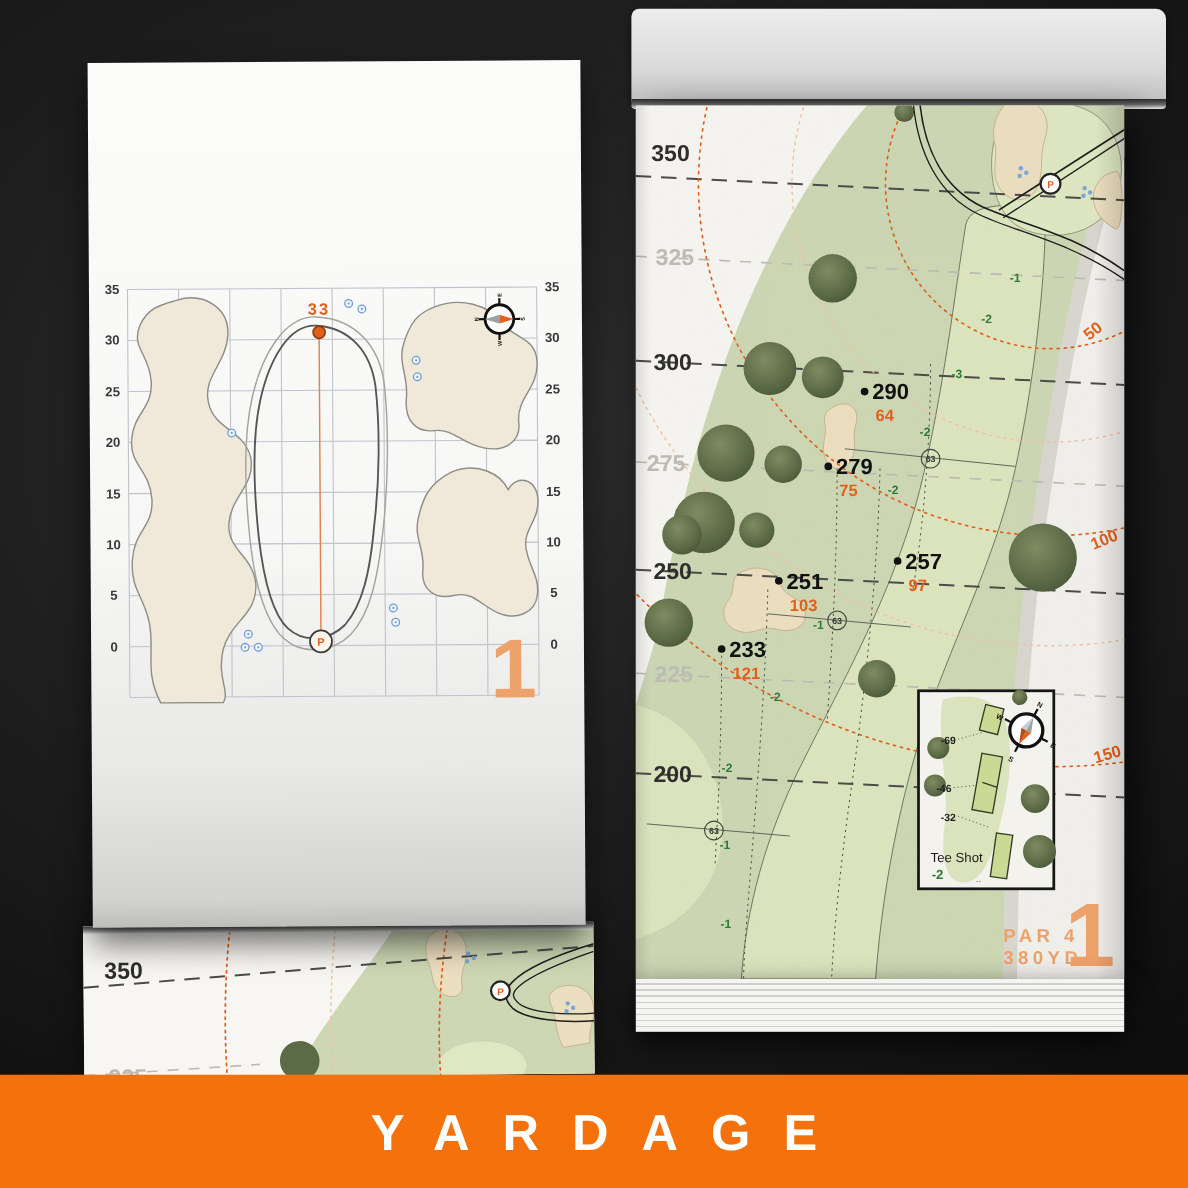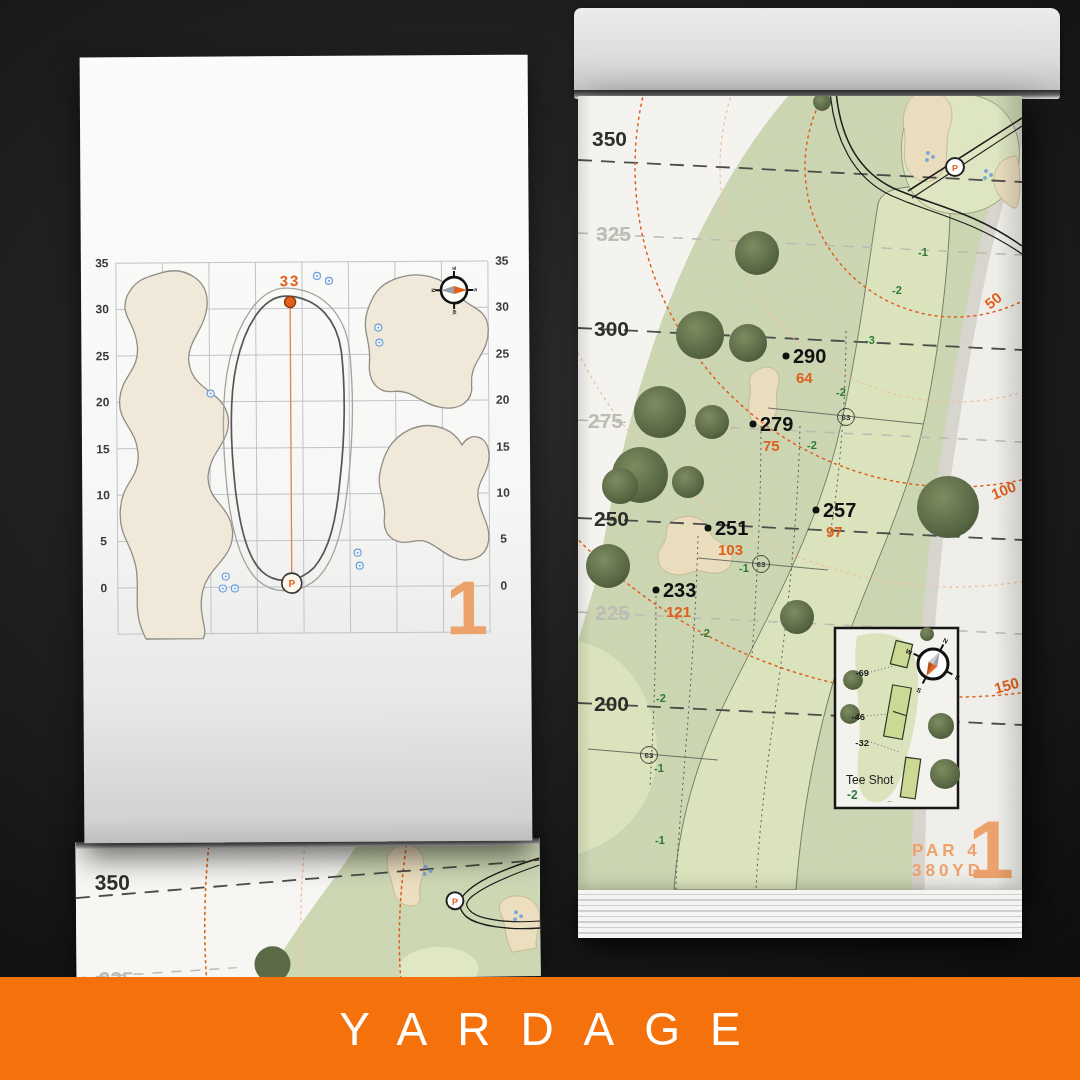--- a/index.html
+++ b/index.html
@@ -43,21 +43,21 @@
     position:absolute;left:0;top:882px;width:444px;height:48px;
     background:repeating-linear-gradient(180deg,#f4f4f2 0 4px,#cfcfcd 4px 5.5px);
     box-shadow:0 10px 26px rgba(0,0,0,.75);
   }
   
   .footer{
     position:absolute;left:0;top:977px;width:1080px;height:103px;background:#f4710b;z-index:10;
     display:flex;align-items:center;justify-content:center;
   }
   .footer .title{
-    color:#fff;font-size:46px;font-weight:normal;letter-spacing:30px;text-indent:30px;
+    color:#fff;font-size:46px;font-weight:bold;letter-spacing:30px;text-indent:30px;
   }
   svg text{font-family:"Liberation Sans",sans-serif;}
 </style>
 </head>
 <body>
 
 <div class="page page-bottom">
   <svg width="464" height="138" viewBox="0 0 464 138">
     <rect x="0" y="0" width="464" height="138" fill="#f7f6f2"></rect>
     <path d="M285,0 C263,36 222,82 190,138 L464,138 L464,0 Z" fill="#cdd7b4"></path>

